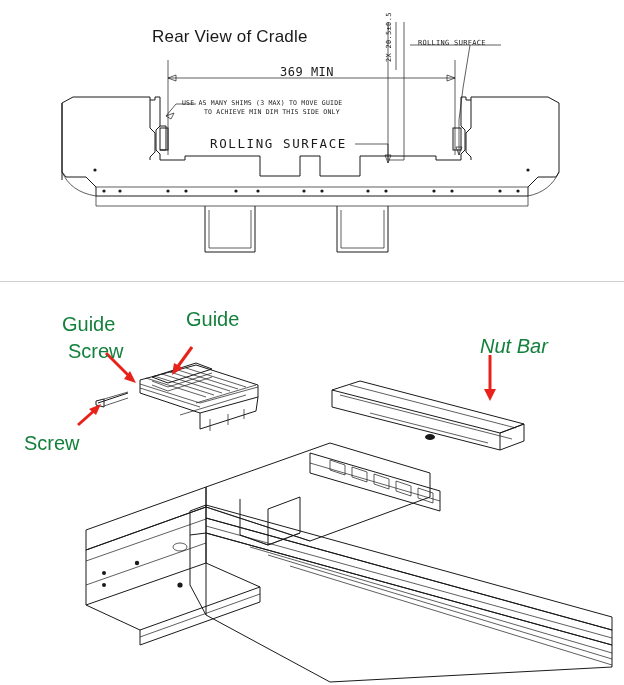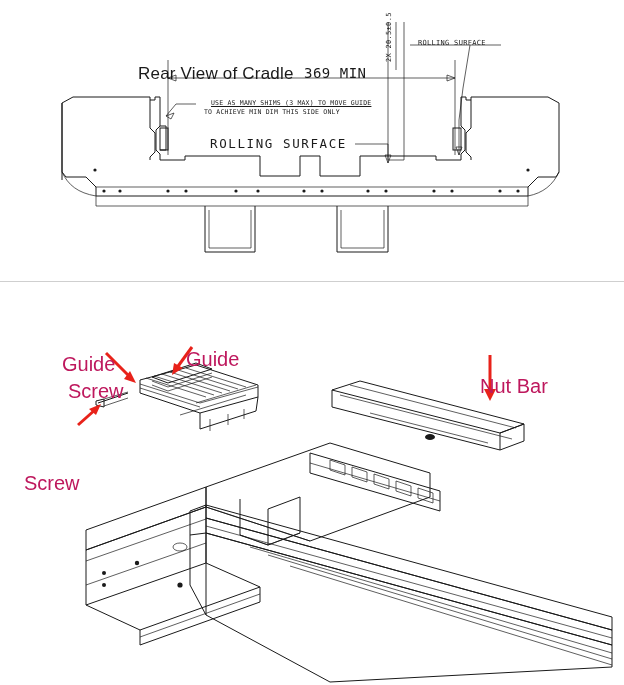--- a/index.html
+++ b/index.html
@@ -28,30 +28,28 @@
     white-space: pre;
     line-height: 1.1;
   }
   .title-label {
     font-size: 17px;
     color: #1a1a1a;
     letter-spacing: 0.2px;
   }
   .callout-label {
     font-size: 20px;
-    color: #be185d;
+    color: #15803d;
     font-weight: 400;
-    margin-top: 40px;
   }
   .dim-text {
     font-family: "DejaVu Sans Mono", monospace;
-    font-size: 14px;
+    font-size: 12px;
     letter-spacing: 0.5px;
     color: #1a1a1a;
-    margin-left: 24px;
   }
   .note-text {
     font-family: "DejaVu Sans Mono", monospace;
     font-size: 6.5px;
     letter-spacing: 0.2px;
     color: #1a1a1a;
     line-height: 1.35;
   }
   .small-dim {
     font-family: "DejaVu Sans Mono", monospace;
@@ -89,21 +87,21 @@
   .arrow-red { fill: none; stroke: #e8221a; stroke-width: 3; }
   .arrow-red-head { fill: #e8221a; }
   .dimline { fill: none; stroke: #1a1a1a; stroke-width: 0.7; }
   .dot { fill: #1a1a1a; }
 </style>
 </head>
 <body>
 
 <div id="sheet">
 
-  <div class="txt title-label" style="left:138px; top:28px;margin-top:37px;">Rear View of Cradle</div>
+  <div class="txt title-label" style="left:152px; top:28px;">Rear View of Cradle</div>
 
   <svg width="624" height="280">
 
     <g>
       <path class="ln" d="M62,103 L62,180
                           L62,180
                           L62,180"></path>
 
       <path class="ln" d="M62,103 L73,97 L150,97 L150,100 L155,100 L155,97 L160,97
                           L160,126 L156,130 L156,150 L160,154 L160,160
@@ -191,21 +189,21 @@
   </svg>
 
   <div class="txt dim-text" style="left:280px; top:66px;">369 MIN</div>
 
   <div class="txt small-dim rot90" style="left:386px; top:62px;">2X 20.5±0.5</div>
 
   <div class="txt small-dim" style="left:418px; top:40px;">ROLLING SURFACE</div>
 
   <div class="txt surface-text" style="left:210px; top:137px;">ROLLING SURFACE</div>
 
-  <div class="txt note-text" style="left:211px; top:99px;text-decoration:underline;">USE AS MANY SHIMS (3 MAX) TO MOVE GUIDE</div>
+  <div class="txt note-text" style="left:182px; top:99px;">USE AS MANY SHIMS (3 MAX) TO MOVE GUIDE</div>
   <div class="txt note-text" style="left:198px; top:108px;margin-left:6px;">TO ACHIEVE MIN DIM THIS SIDE ONLY</div>
 
   <div class="divider" style="top:281px;"></div>
 
   <svg width="624" height="400" style="top:285px;">
 
     <g>
       <path class="ln" d="M86,243 L236,188 L610,300 L610,352 L262,392 L86,316 Z" opacity="0"></path>
 
       <path class="ln" d="M206,220 L612,332 L612,345 L206,233 Z"></path>
@@ -307,15 +305,15 @@
     </g>
   </svg>
 
   <div class="txt callout-label" style="left:62px; top:313px;">Guide</div>
   <div class="txt callout-label" style="left:68px; top:340px;">Screw</div>
 
   <div class="txt callout-label" style="left:186px; top:308px;">Guide</div>
 
   <div class="txt callout-label" style="left:24px; top:432px;">Screw</div>
 
-  <div class="txt callout-label" style="left:480px; top:335px;">Nut Bar</div>
+  <div class="txt callout-label" style="left:480px; top:335px;font-style:italic;">Nut Bar</div>
 
 </div>
 
 </body></html>

